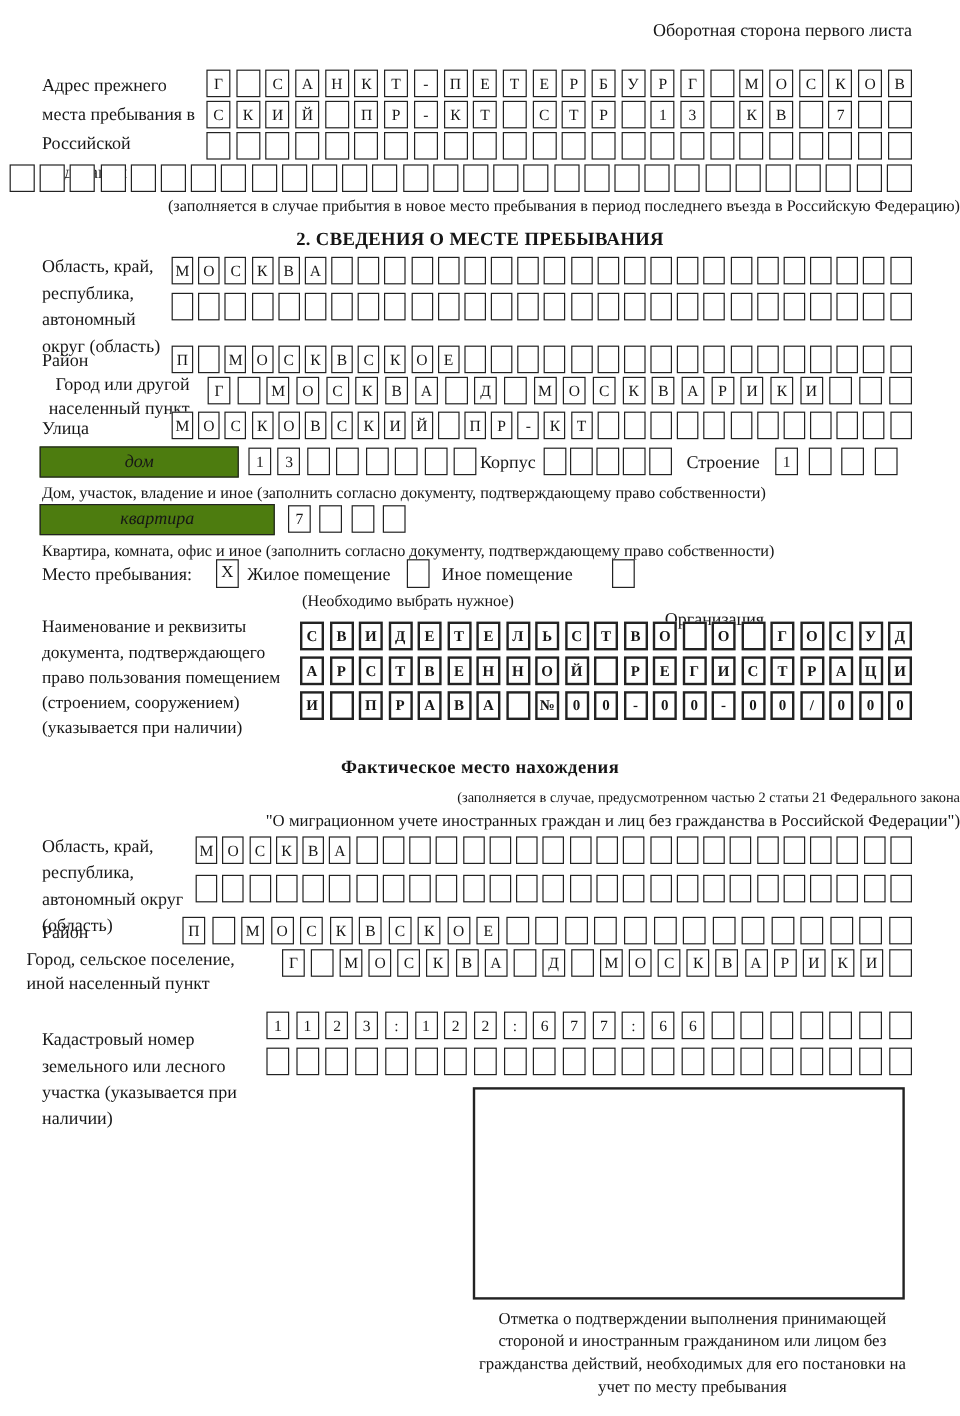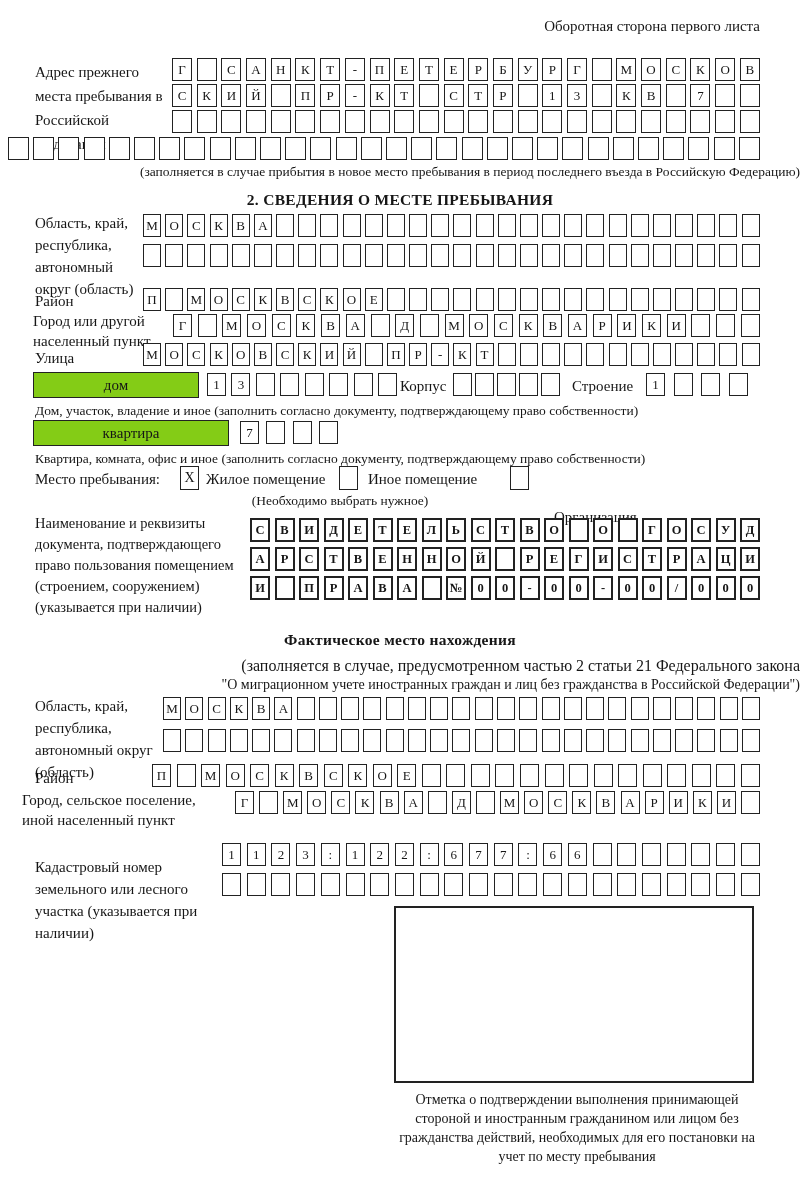--- a/index.html
+++ b/index.html
@@ -17,21 +17,21 @@
   .r24 .cell{width:20px;}
   .r30 .cell{width:21px;}
   .r28 .cell{width:18px;}
   .rcity .cell{width:19px;}
   .r27 .cell{width:18px;}
   .r25 .cell{width:19px;}
   .r22 .cell{width:19px;}
   .rsmall .cell{width:19px;}
   .rdoc .cell{width:20px;height:24px;border-width:2px;font-weight:bold;font-size:12.5px;}
   .widebox{box-sizing:border-box;border:1.5px solid #222;height:26px;display:flex;
-           align-items:center;justify-content:center;font-size:15px;background:#84cc16;}
+           align-items:center;justify-content:center;font-size:15px;background:#4d7c0f;font-style:italic;}
   .checkbox{box-sizing:border-box;width:19px;height:24px;border:1.5px solid #222;display:flex;
             align-items:center;justify-content:center;font-size:14px;background:#fff;}
   .inline-lbl{font-size:15px;line-height:24px;}
   .stamp{box-sizing:border-box;border:2px solid #222;background:#fff;}
 </style>
 </head>
 <body>
 
 <div id="page">
 
@@ -239,21 +239,21 @@
       <span class="cell"></span>
       <span class="cell"></span>
       <span class="cell"></span>
       <span class="cell"></span>
       <span class="cell"></span>
       <span class="cell"></span>
       <span class="cell"></span>
       <span class="cell"></span>
     </div>
 
-  <div class="abs lbl" style="left:33px;top:311px;width:135px;line-height:20px;">Город или другой населенный пункт</div>
+  <div class="abs lbl" style="left:23px;top:311px;width:135px;line-height:20px;text-align:right;">Город или другой населенный пункт</div>
   <div class="abs cellrow rcity" style="left:173px;top:314px;width:587px;">
       <span class="cell">Г</span>
       <span class="cell"></span>
       <span class="cell">М</span>
       <span class="cell">О</span>
       <span class="cell">С</span>
       <span class="cell">К</span>
       <span class="cell">В</span>
       <span class="cell">А</span>
       <span class="cell"></span>
@@ -417,21 +417,21 @@
       <span class="cell">-</span>
       <span class="cell">0</span>
       <span class="cell">0</span>
       <span class="cell">/</span>
       <span class="cell">0</span>
       <span class="cell">0</span>
       <span class="cell">0</span>
     </div>
 
   <div class="abs sec-title" style="top:631px;">Фактическое место нахождения</div>
-  <div class="abs cap" style="top:657px;font-size:16px;">(заполняется в случае, предусмотренном частью 2 статьи 21 Федерального закона</div>
+  <div class="abs cap" style="top:657px;font-size:12px;">(заполняется в случае, предусмотренном частью 2 статьи 21 Федерального закона</div>
   <div class="abs cap" style="top:677px;font-size:14px;">"О миграционном учете иностранных граждан и лиц без гражданства в Российской Федерации")</div>
 
   <div class="abs lbl" style="left:35px;top:695px;width:150px;line-height:22px;">Область, край, республика, автономный округ (область)</div>
   <div class="abs cellrow r27" style="left:163px;top:697px;width:597px;">
       <span class="cell">М</span>
       <span class="cell">О</span>
       <span class="cell">С</span>
       <span class="cell">К</span>
       <span class="cell">В</span>
       <span class="cell">А</span>

